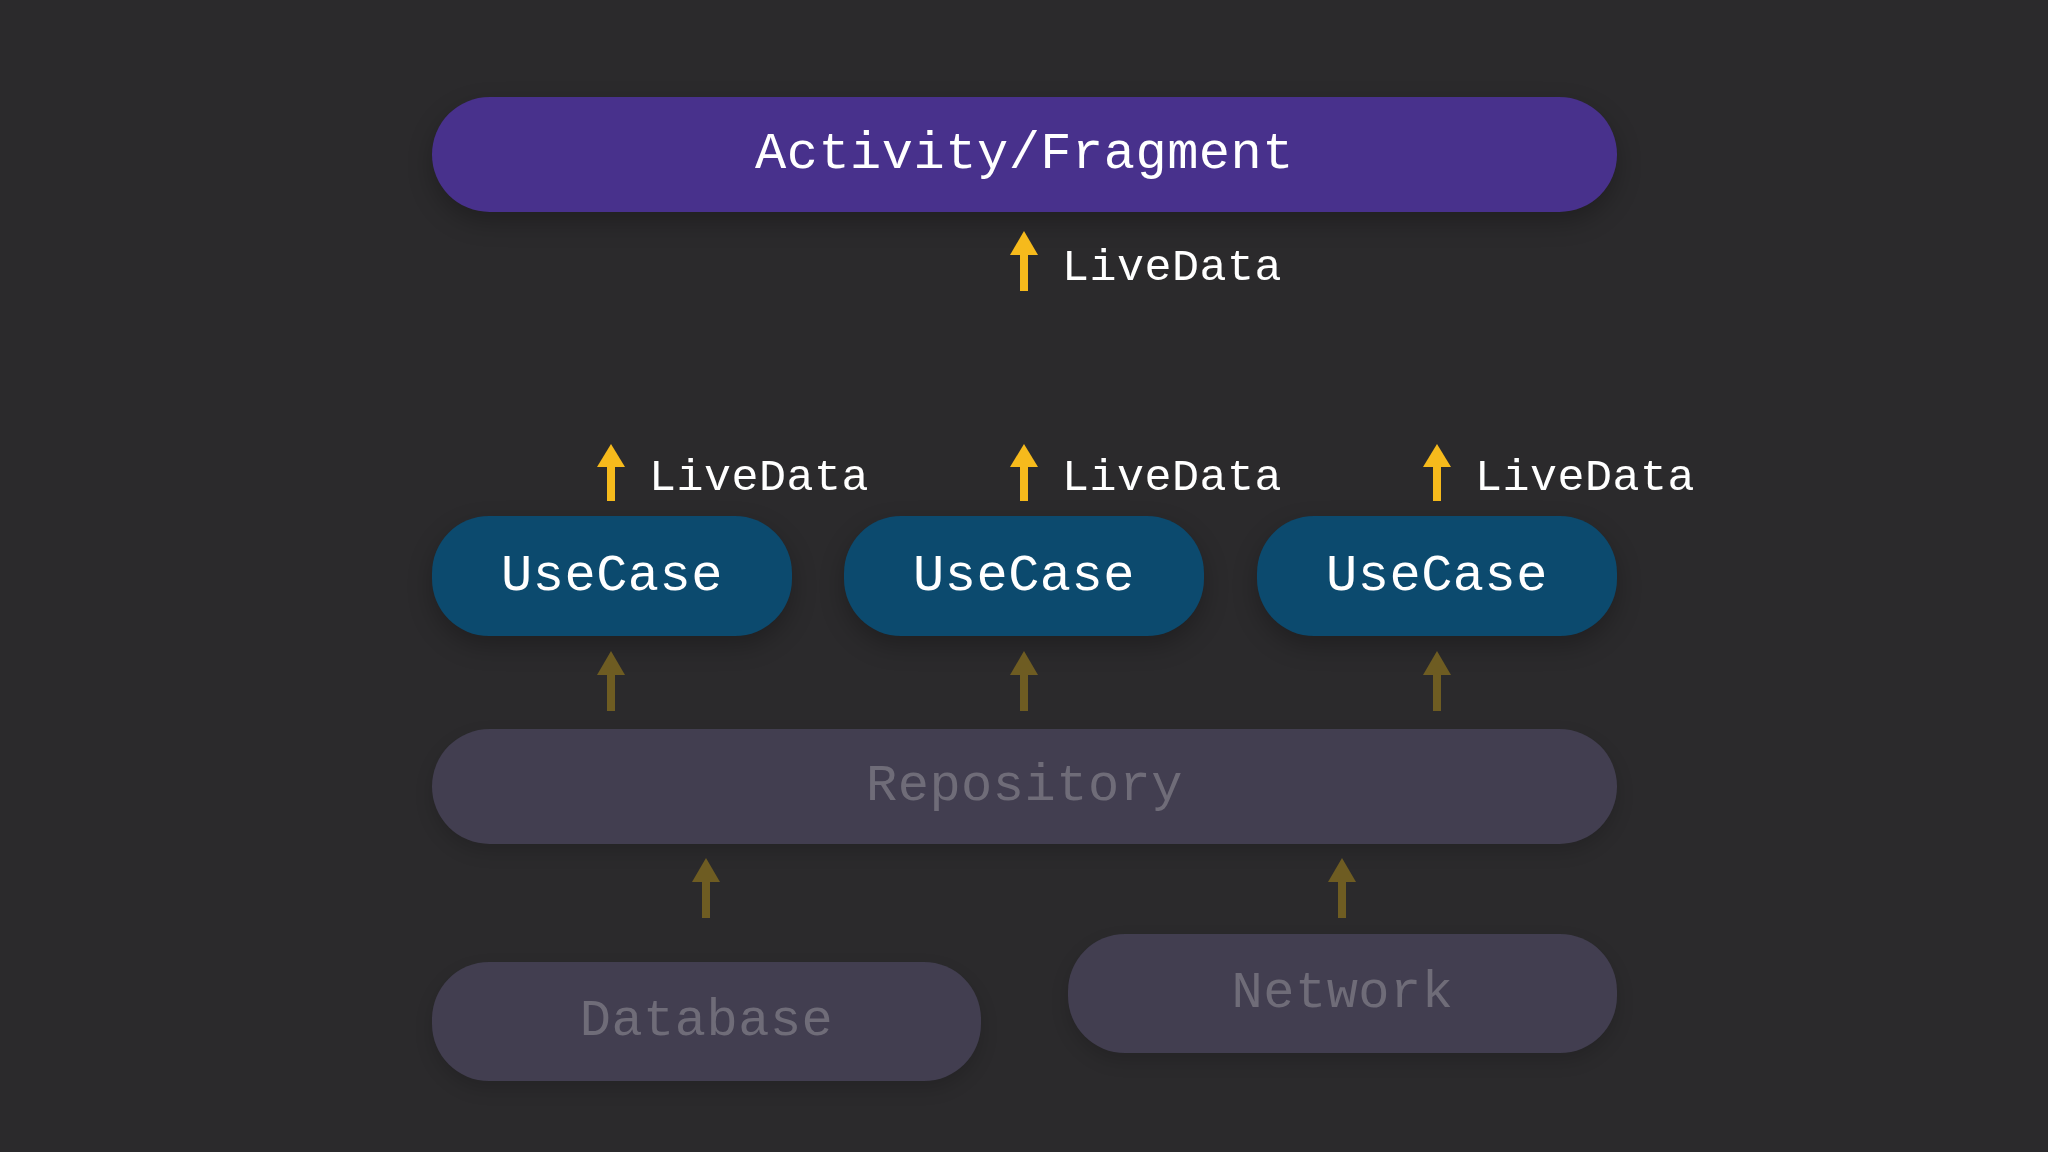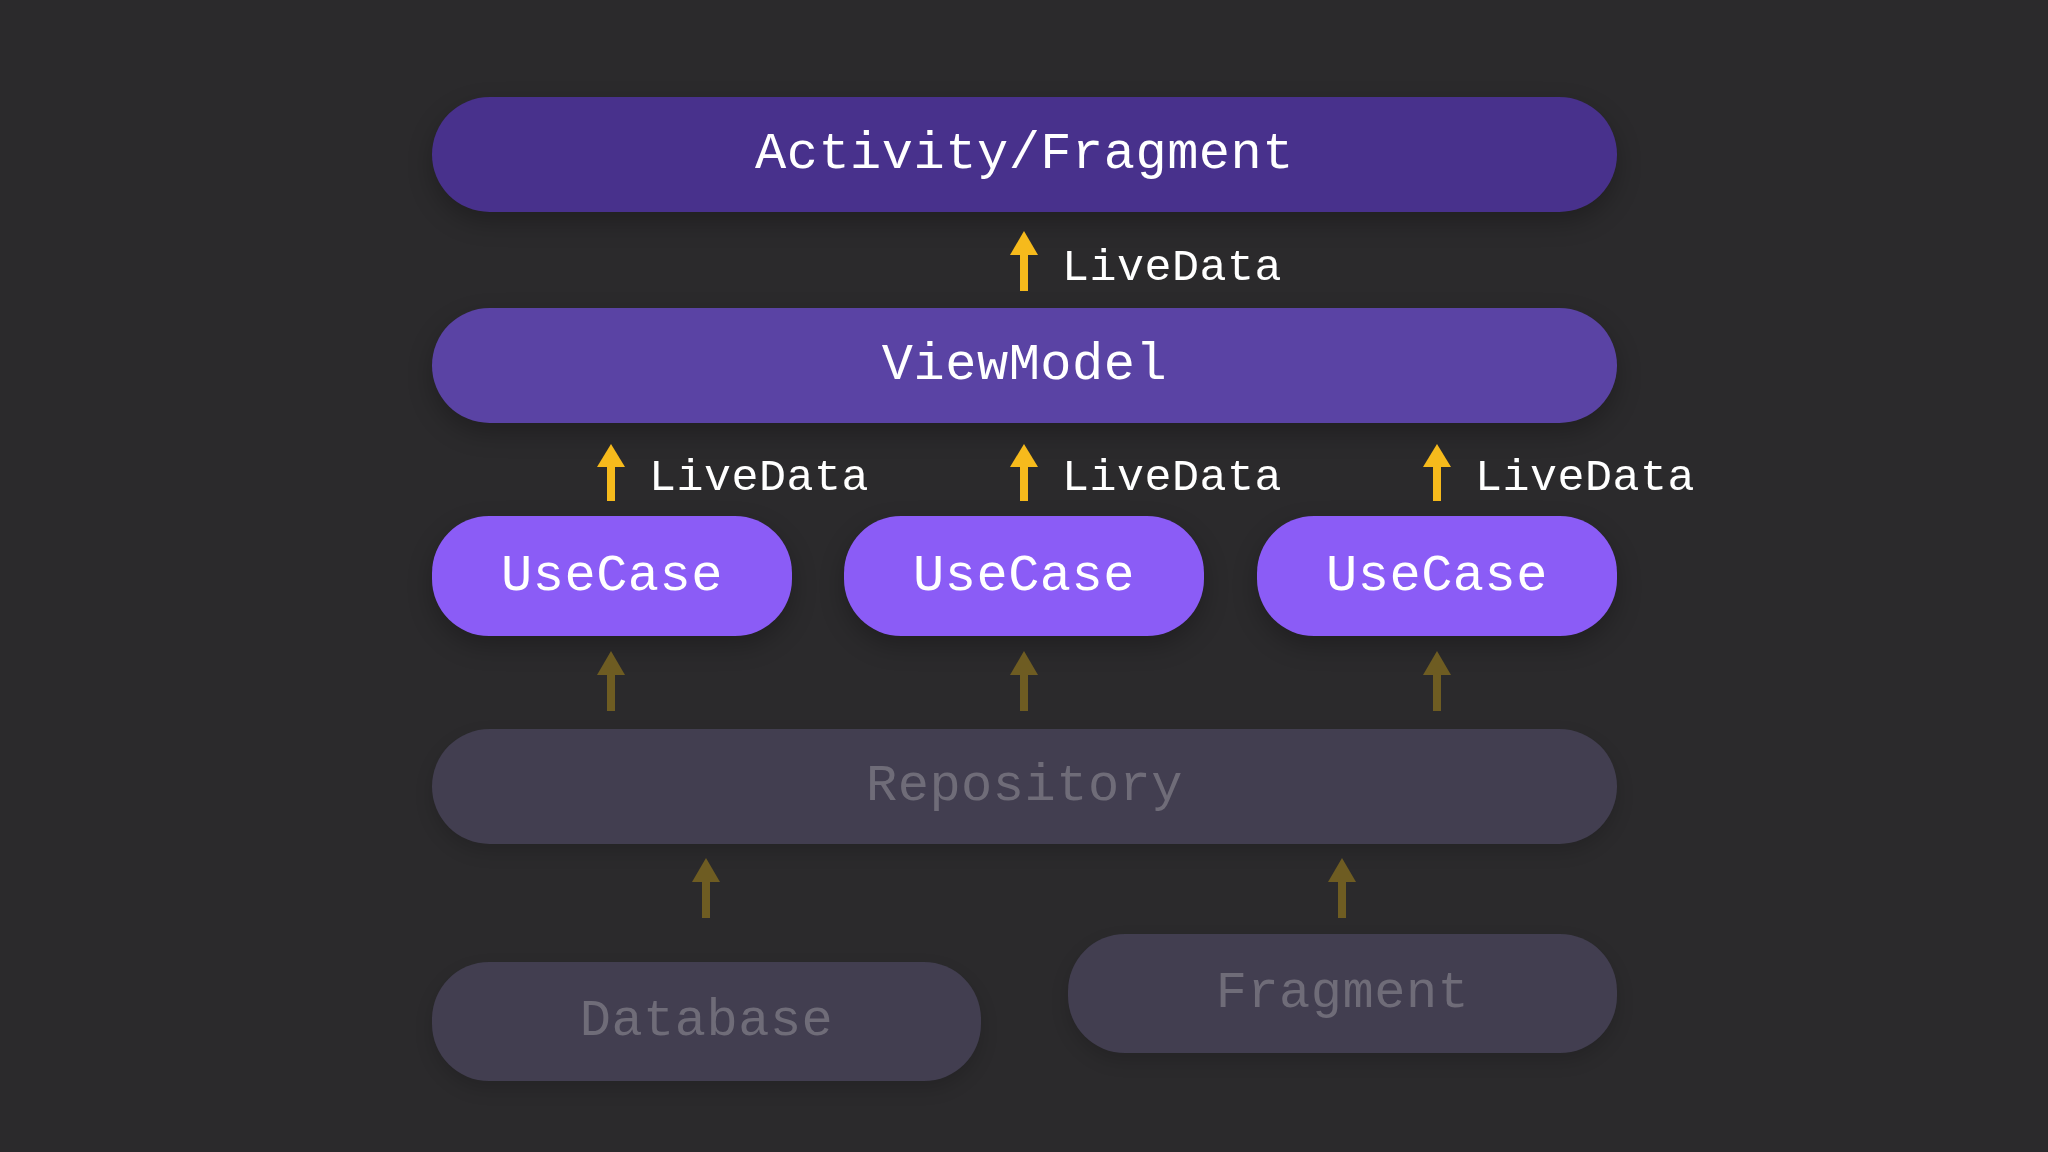--- a/index.html
+++ b/index.html
@@ -24,21 +24,21 @@
   }
   .pill.wide {
     left: 432px; width: 1185px; height: 115px;
     border-radius: 58px;
   }
   .pill.activity   { top: 97px;  background: #48318c; box-shadow: 0 10px 24px rgba(0,0,0,0.25); }
   .pill.viewmodel  { top: 308px; background: #5a43a4; box-shadow: 0 10px 24px rgba(0,0,0,0.25); }
   .pill.usecase {
     top: 516px; width: 360px; height: 120px;
     border-radius: 57px;
-    background: #8b5cf6;
+    background: #0c4a6e;
     box-shadow: 0 10px 24px rgba(0,0,0,0.25);
   }
   .pill.usecase.u0 { left: 432px; }
   .pill.usecase.u1 { left: 844px; }
   .pill.usecase.u2 { left: 1257px; }
   .pill.repository {
     top: 729px;
     background: #423e50;
     color: #6f6c78;
     box-shadow: 0 8px 18px rgba(0,0,0,0.15);
@@ -91,23 +91,20 @@
   </div>
 
   <div class="edge top">
     <svg class="arrow bright" width="32" height="60" viewBox="0 0 32 60">
       <polygon points="16,0 30,24 2,24"></polygon>
       <rect x="12" y="21" width="8" height="39"></rect>
     </svg>
     <span class="label">LiveData</span>
   </div>
 
-  <div class="pill wide viewmodel">
-    <span>ViewModel</span>
-  </div>
 
   <div class="edge m0">
     <svg class="arrow bright" width="32" height="57" viewBox="0 0 32 57">
       <polygon points="16,0 30,23 2,23"></polygon>
       <rect x="12" y="20" width="8" height="37"></rect>
     </svg>
     <span class="label">LiveData</span>
   </div>
   <div class="edge m1">
     <svg class="arrow bright" width="32" height="57" viewBox="0 0 32 57">
@@ -157,16 +154,16 @@
   </svg>
   <svg class="dim-arrow b1 arrow dim" width="32" height="60" viewBox="0 0 32 60">
     <polygon points="16,0 30,24 2,24"></polygon>
     <rect x="12" y="21" width="8" height="39"></rect>
   </svg>
 
   <div class="pill bottom database">
     <span>Database</span>
   </div>
   <div class="pill bottom network">
-    <span>Fragment</span>
+    <span>Network</span>
   </div>
 
 </div>
 
 </body></html>

